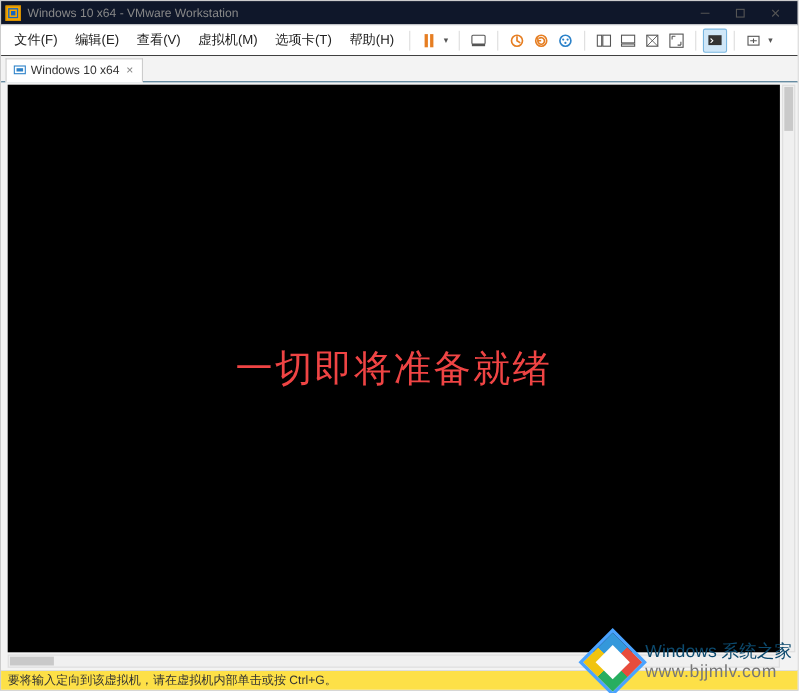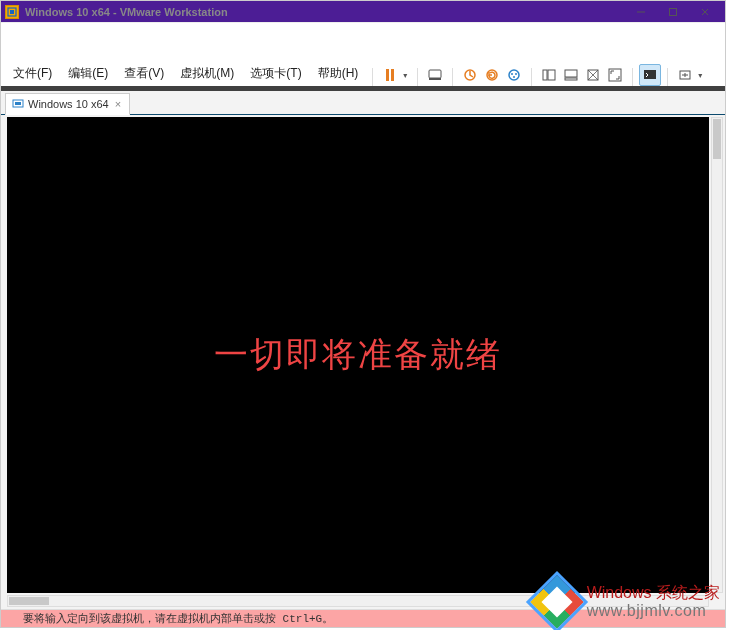--- a/index.html
+++ b/index.html
@@ -16,28 +16,27 @@
       width: 726px;
       height: 628px;
       border: 1px solid #ccc;
       background: #fff;
       display: flex;
       flex-direction: column;
       position: relative;
     }
     .titlebar {
       height: 22px;
-      background: #4c1d95;
+      background: #0f172a;
       display: flex;
       align-items: center;
       padding: 0 4px;
       color: #888;
       font-size: 11px;
       border-bottom: 1px solid #eee;
-      font-weight: bold;
     }
     .titlebar .app-icon {
       width: 14px; height: 14px;
       background: #f7a800;
       border: 1px solid #d68f00;
       margin-right: 6px;
       display: flex; align-items: center; justify-content: center;
     }
     .titlebar .app-icon svg { width: 10px; height: 10px; }
     .titlebar .title-text { flex: 0 0 auto; }
@@ -45,27 +44,26 @@
     .titlebar .winbtn {
       width: 32px; height: 22px;
       display: flex; align-items: center; justify-content: center;
       color: #666;
       font-size: 11px;
     }
     .menubar {
       height: 28px;
       background: #fff;
       display: flex;
-      align-items: flex-end;
+      align-items: center;
       padding: 0 4px;
       gap: 0;
-      border-bottom: 5px solid #404040;
+      border-bottom: 1px solid #404040;
       color: #222;
       font-size: 12px;
-      margin-top: 40px;
     }
     .menubar .menu-item {
       padding: 4px 8px;
       white-space: nowrap;
     }
     .menubar .sep {
       width: 1px; height: 18px; background: #ddd; margin: 0 6px;
     }
     .menubar .tool-btn {
       width: 22px; height: 22px;
@@ -139,27 +137,26 @@
       position:absolute; left:1px; right:1px; top:1px; height: 40px;
       background:#c9c9c9;
     }
     .hscroll {
       position: absolute; left: 6px; right: 16px; bottom: 2px;
       height: 12px; background:#f0f0f0; border:1px solid #ddd;
     }
     .hscroll .thumb { position:absolute; top:1px; bottom:1px; left:1px; width:40px; background:#c9c9c9; }
     .statusbar {
       height: 18px;
-      background: #fca5a5;
+      background: #fde047;
       border-top: 1px solid #ddd;
       font-size: 11px;
       color: #333;
       display: flex; align-items: center;
-      padding: 0 22px;
-      font-family: Liberation Mono, monospace;
+      padding: 0 6px;
     }
     .watermark {
       position: absolute;
       right: 10px; bottom: 6px;
       display: flex; align-items: center;
       gap: 8px;
       font-size: 13px;
       color: #444;
       background: rgba(255,255,255,0.0);
       pointer-events: none;
@@ -169,21 +166,21 @@
       position: relative;
       background:
         conic-gradient(#e74c3c 0 90deg, #27ae60 90deg 180deg, #f1c40f 180deg 270deg, #3498db 270deg 360deg);
       border: 3px solid #4aa3ff;
       transform: rotate(45deg);
     }
     .watermark .logo::after{
       content:""; position:absolute; inset:8px; background:#fff;
     }
     .watermark .txt { display:flex; flex-direction:column; line-height:1.15; }
-    .watermark .txt .b { font-size: 16px; color:#b91c1c; }
+    .watermark .txt .b { font-size: 16px; color:#0c4a6e; }
     .watermark .txt .s { font-size: 16px; color:#777; letter-spacing:0.5px;}
     .pause-icon { display:flex; gap:2px; }
     .pause-icon span { width:3px; height:12px; background:#e67e22; display:block; }
   </style>
 </head>
 <body>
 
 <div class="window">
 
   <div class="titlebar">

